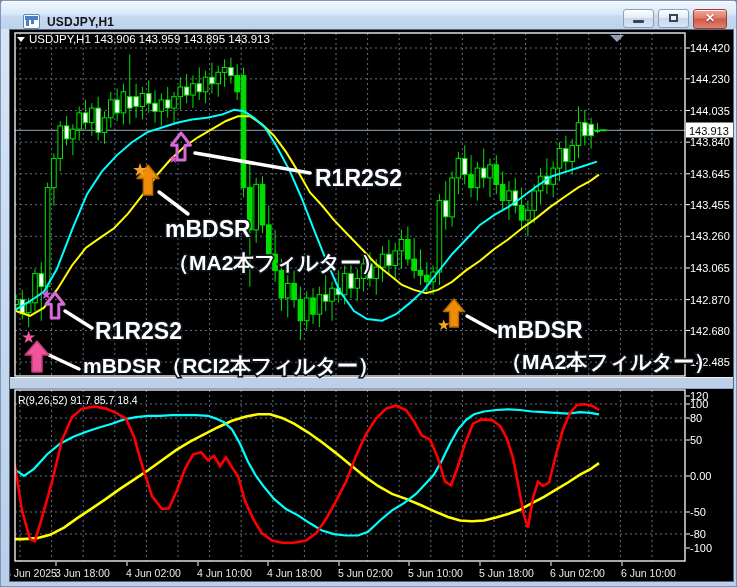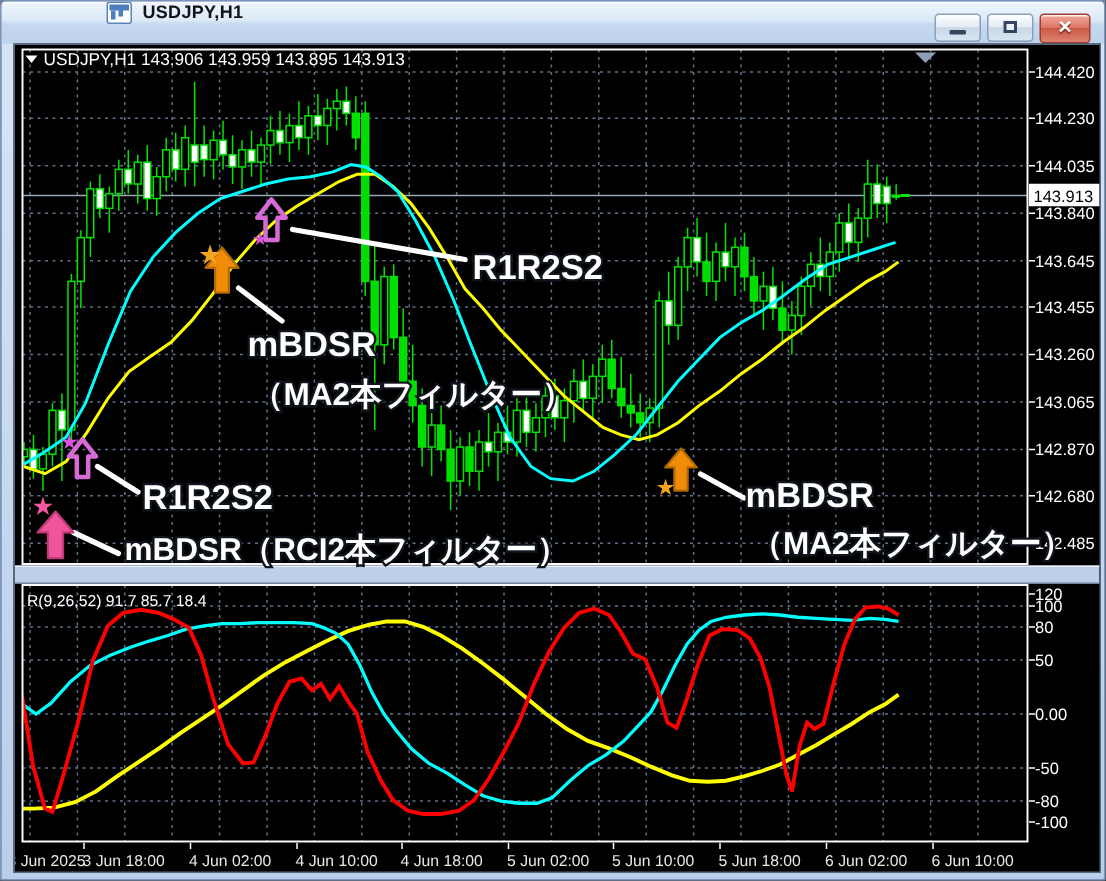--- a/index.html
+++ b/index.html
@@ -1,20 +1,20 @@
 <!DOCTYPE html>
 <html><head>
 <meta charset="utf-8">
 <style>
   html,body{margin:0;padding:0;background:#76839a;font-family:"Liberation Sans",sans-serif;}
   .window{position:relative;width:737px;height:587px;background:linear-gradient(#d7e5f6,#b9cee9);
           border:1px solid #7c95bb;border-radius:4px 4px 2px 2px;overflow:hidden;box-sizing:border-box;}
   .titlebar{position:absolute;top:0;left:0;right:0;height:28px;
             background:linear-gradient(#f0f6fd,#dce9f8 45%,#c5d8ef 55%,#bdd2ec);
-            display:flex;align-items:flex-start;box-shadow:inset 0 1px 0 rgba(255,255,255,.9);padding-left:48px;}
+            display:flex;align-items:flex-end;box-shadow:inset 0 1px 0 rgba(255,255,255,.9);}
   .app-icon{width:17px;height:15px;margin-left:22px;margin-right:7px;background:#fdfdfd;
             border:1px solid #5b84b8;border-radius:2px;position:relative;box-sizing:border-box;}
   .app-icon::before{content:"";position:absolute;left:1px;top:1px;right:1px;height:4px;background:#4d7fc0;}
   .app-icon::after{content:"";position:absolute;left:2px;bottom:2px;width:3px;height:6px;background:#4d7fc0;
             box-shadow:5px -2px 0 #4d7fc0;}
   .title-text{font-size:12px;font-weight:bold;color:#101418;letter-spacing:.2px;}
   .winbtns{position:absolute;right:9px;top:8px;display:flex;gap:4px;}
   .wbtn{width:29px;height:17px;border-radius:3px;border:1px solid #8ba1ba;cursor:default;
         background:linear-gradient(#fdfeff,#e3ecf6 45%,#c9d8e8 50%,#d8e4f1);
         box-shadow:inset 0 1px 0 rgba(255,255,255,.85);position:relative;}

